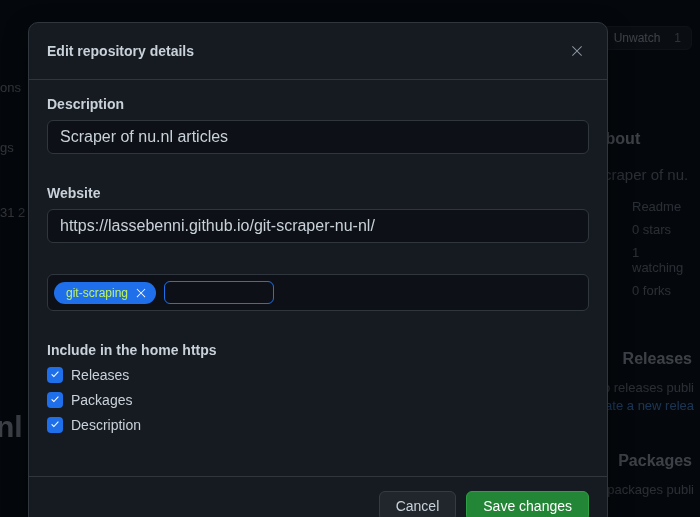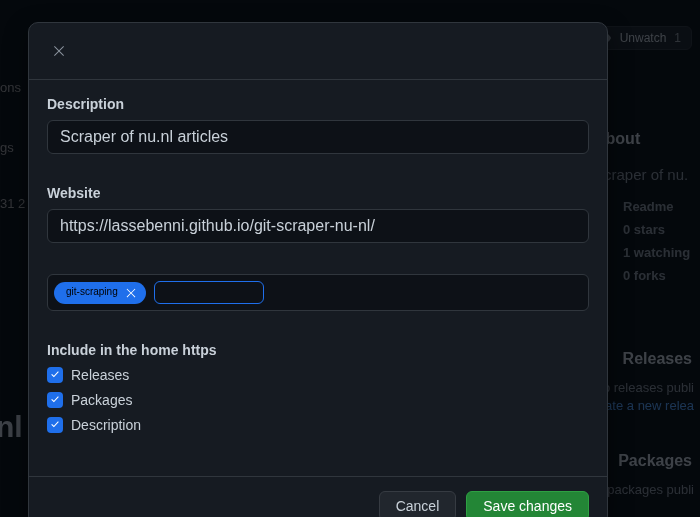--- a/index.html
+++ b/index.html
@@ -5,27 +5,27 @@
     * { box-sizing: border-box; margin: 0; padding: 0; }
     body {
       width: 700px; height: 517px; overflow: hidden;
       background: #0d1117;
       font-family: -apple-system, BlinkMacSystemFont, "Segoe UI", Helvetica, Arial, sans-serif;
       color: #c9d1d9;
       position: relative;
     }
     
     .bg { position:absolute; inset:0; color:#8b949e; font-size:13px; }
-    .bg .pill { position:absolute; right:8px; top:26px; background:#21262d; border:1px solid #30363d; border-radius:6px; padding:4px 10px; font-size:12px; color:#c9d1d9; display:flex; align-items:center; gap:8px; }
+    .bg .pill { position:absolute; right:8px; top:26px; background:#21262d; border:1px solid #30363d; border-radius:6px; padding:4px 10px; font-size:12px; color:#c9d1d9; display:flex; align-items:center; gap:14px; }
     .bg .pill .eye { width:14px; height:14px; }
     .bg-left-text { position:absolute; left:0; font-size:13px; color:#a3a3a3; }
     .bg .about-area { position:absolute; right:6px; top:130px; width:100px; }
     .bg .about-area h3 { color:#c9d1d9; font-size:16px; font-weight:600; margin-bottom:18px; }
     .bg .about-desc { color:#8b949e; font-size:15px; margin-bottom:16px; }
-    .bg .meta-row { display:flex; align-items:center; gap:15px; color:#8b949e; font-size:13px; margin:8px 0;font-weight:bold; }
+    .bg .meta-row { display:flex; align-items:center; gap:24px; color:#8b949e; font-size:13px; margin:8px 0; }
     .bg .meta-row svg { width:14px; height:14px; flex-shrink:0; }
     .bg .section-h { color:#c9d1d9; font-size:16px; font-weight:600; position:absolute; right:8px; }
     .bg .reltext { color:#8b949e; font-size:13px; position:absolute; right:6px; }
     .bg .linktext { color:#58a6ff; font-size:13px; }
     .bg .nl { position:absolute; left:-4px; top:410px; font-size:30px; font-weight:600; color:#c9d1d9; }
     .overlay-dim { position:absolute; inset:0; background:rgba(1,4,9,0.7); }
     
     .modal {
       position:absolute; left:28px; top:22px; width:580px;
       background:#161b22; border:1px solid #30363d; border-radius:10px;
@@ -38,21 +38,21 @@
     .modal-body { padding:16px 18px 6px; }
     .field-label { font-size:14px; font-weight:600; color:#c9d1d9; margin-bottom:8px; display:block; }
     .field-hint { font-weight:400; color:#8b949e; }
     .text-input {
       width:100%; background:#0d1117; border:1px solid #30363d; border-radius:6px;
       padding:6px 12px; font-size:16px; color:#c9d1d9; line-height:20px;
     }
     .text-input::placeholder { color:#6e7681; }
     .field-group { margin-bottom:31px; }
     .topics-box { background:#0d1117; border:1px solid #30363d; border-radius:6px; padding:6px; display:flex; align-items:center; gap:8px; }
-    .topic-chip { background:#1f6feb; color:#000000; font-size:10px; font-weight:500; border-radius:14px; padding:4px 8px 4px 12px; display:flex; align-items:flex-start; gap:6px; }
+    .topic-chip { background:#1f6feb; color:#bef264; font-size:12px; font-weight:500; border-radius:14px; padding:4px 8px 4px 12px; display:flex; align-items:center; gap:6px; }
     .topic-chip .chip-x { width:14px; height:14px; cursor:pointer; }
     .topic-input { background:transparent; border:1px solid #1f6feb; border-radius:6px; outline:none; color:#c9d1d9; font-size:13px; width:110px; padding:3px 6px; }
     .check-row { display:flex; align-items:center; gap:8px; margin:9px 0; font-size:14px; color:#c9d1d9; }
     .checkbox {
       width:16px; height:16px; background:#1f6feb; border-radius:4px; display:flex; align-items:center; justify-content:center; flex-shrink:0;
     }
     .checkbox svg { width:12px; height:12px; }
     .modal-footer { padding:14px 18px 4px; display:flex; justify-content:flex-end; gap:10px; border-top:1px solid #30363d; margin-top:6px; }
     .btn { font-size:14px; font-weight:500; border-radius:6px; padding:6px 16px; cursor:pointer; border:1px solid; }
     .btn-secondary { background:#21262d; border-color:#363b42; color:#c9d1d9; }
@@ -65,21 +65,21 @@
   <div class="pill">
     <svg class="eye" viewBox="0 0 16 16" fill="#8b949e">
         <path d="M8 2C4 2 1 8 1 8s3 6 7 6 7-6 7-6-3-6-7-6zm0 9.5A3.5 3.5 0 1 1 8 4.5a3.5 3.5 0 0 1 0 7z"></path>
         <circle cx="8" cy="8" r="1.7"></circle>
       </svg>
     <span>Unwatch</span>
     <span style="opacity:.7">1</span>
   </div>
   <span class="bg-left-text" style="top:80px">ons</span>
   <span class="bg-left-text" style="top:140px">gs</span>
-  <span class="bg-left-text" style="top:196px">31 2</span>
+  <span class="bg-left-text" style="top:205px">31 2</span>
   <div class="about-area">
     <h3>About</h3>
     <div class="about-desc">Scraper of nu.</div>
     <div class="meta-row">
         <svg viewBox="0 0 16 16" fill="#8b949e">
           <path d="M1 2h5a2 2 0 0 1 2 2v9a1 1 0 0 0-1-1H1V2zm14 0h-5a2 2 0 0 0-2 2v9a1 1 0 0 1 1-1h6V2z"></path>
         </svg>
         <span>Readme</span>
       </div>
     <div class="meta-row">
@@ -105,20 +105,21 @@
   <div class="reltext" style="top:380px">No releases publi</div>
   <div class="reltext linktext" style="top:398px">Create a new relea</div>
   <div class="section-h" style="top:452px">Packages</div>
   <div class="reltext" style="top:482px">No packages publi</div>
   <div class="nl">nl</div>
 </div>
 <div class="overlay-dim"></div>
 
 <div class="modal">
   <div class="modal-header">
+    <h2>Edit repository details</h2>
     <button class="close-btn">
       <svg viewBox="0 0 16 16" fill="currentColor">
           <path d="M3.7 3L3 3.7 7.3 8 3 12.3l.7.7L8 8.7l4.3 4.3.7-.7L8.7 8 13 3.7 12.3 3 8 7.3 3.7 3z"></path>
         </svg>
     </button>
   </div>
   <div class="modal-body">
     <div class="field-group">
       <label class="field-label">Description</label>
       <input class="text-input" value="Scraper of nu.nl articles" style="">

